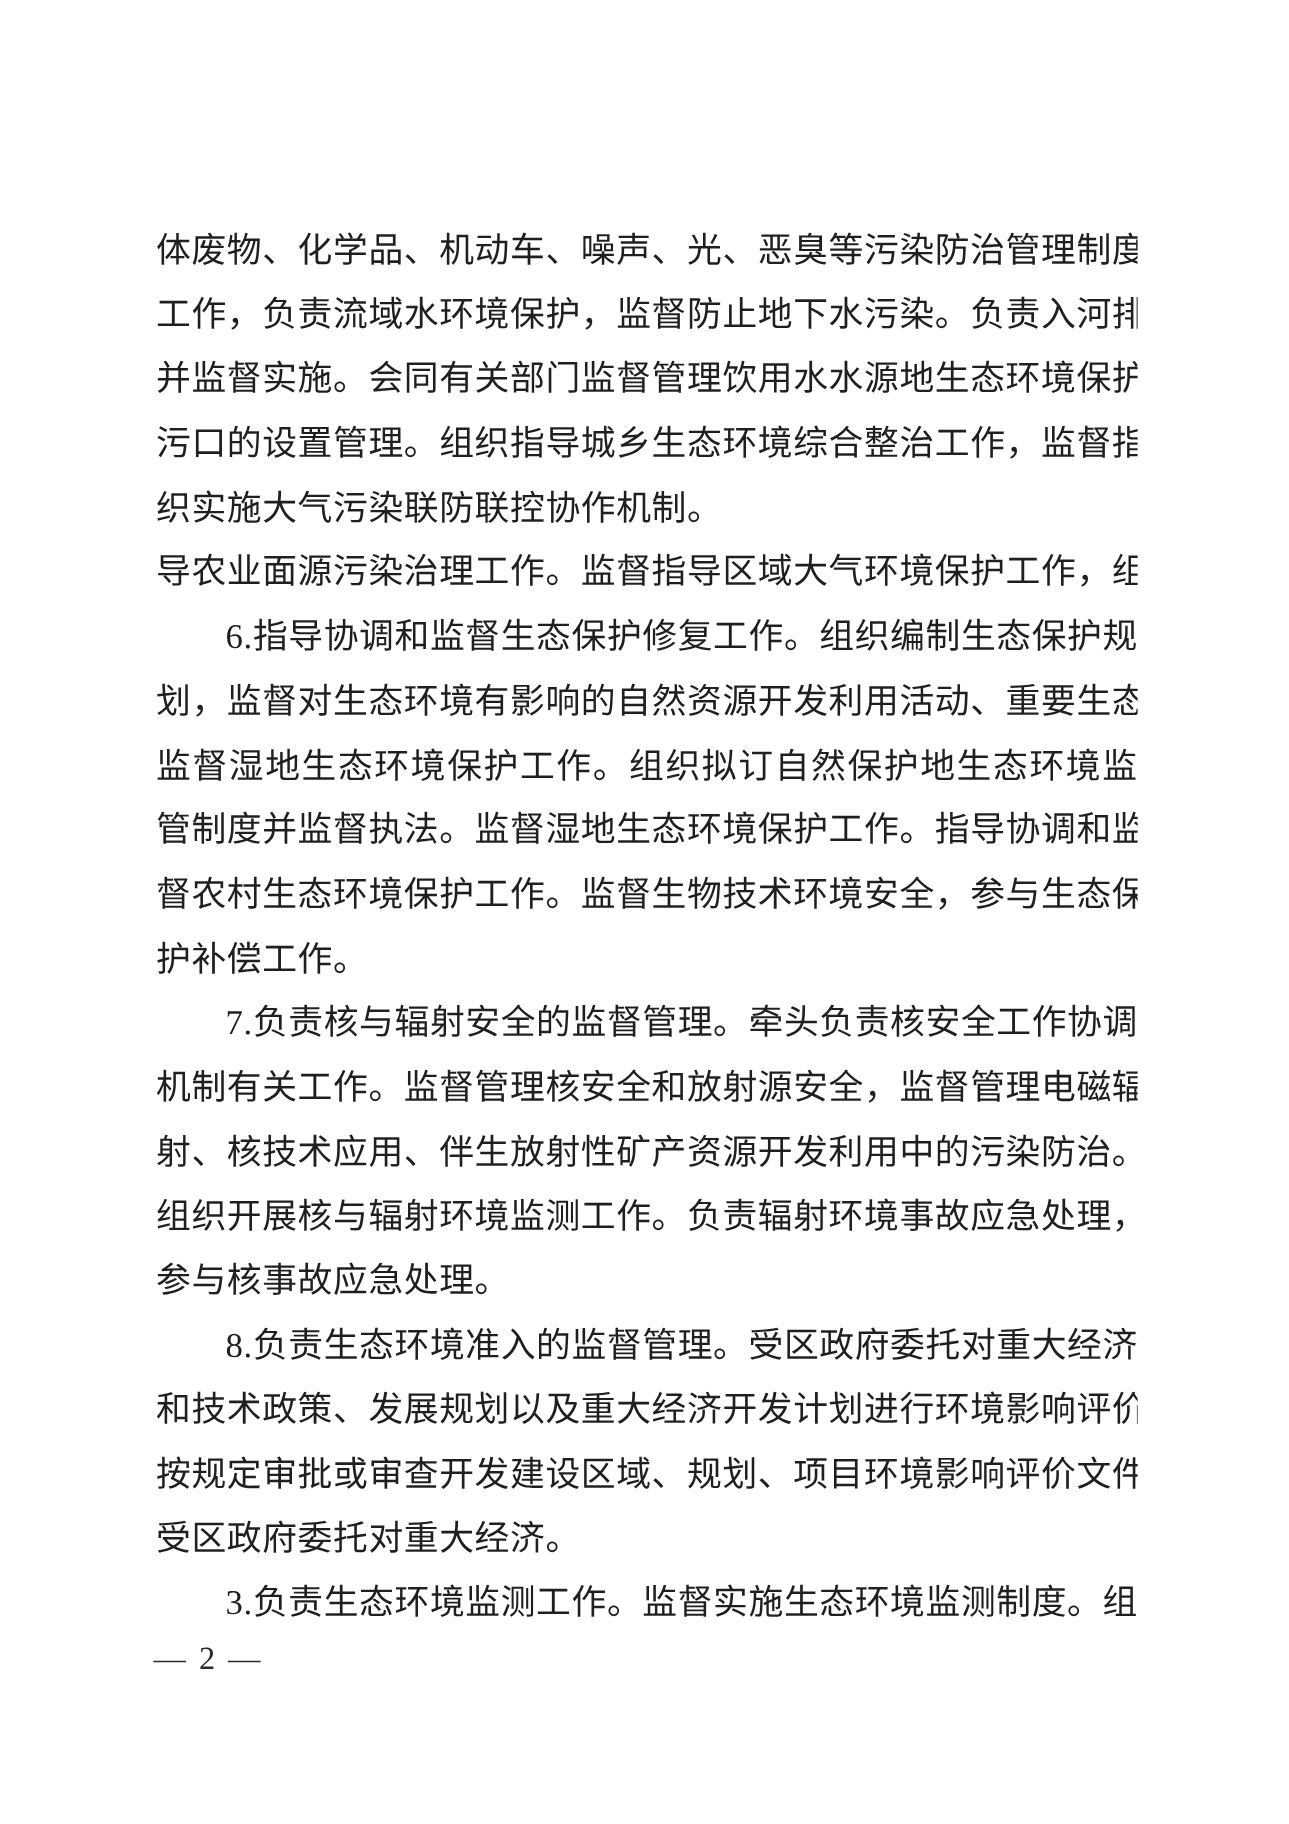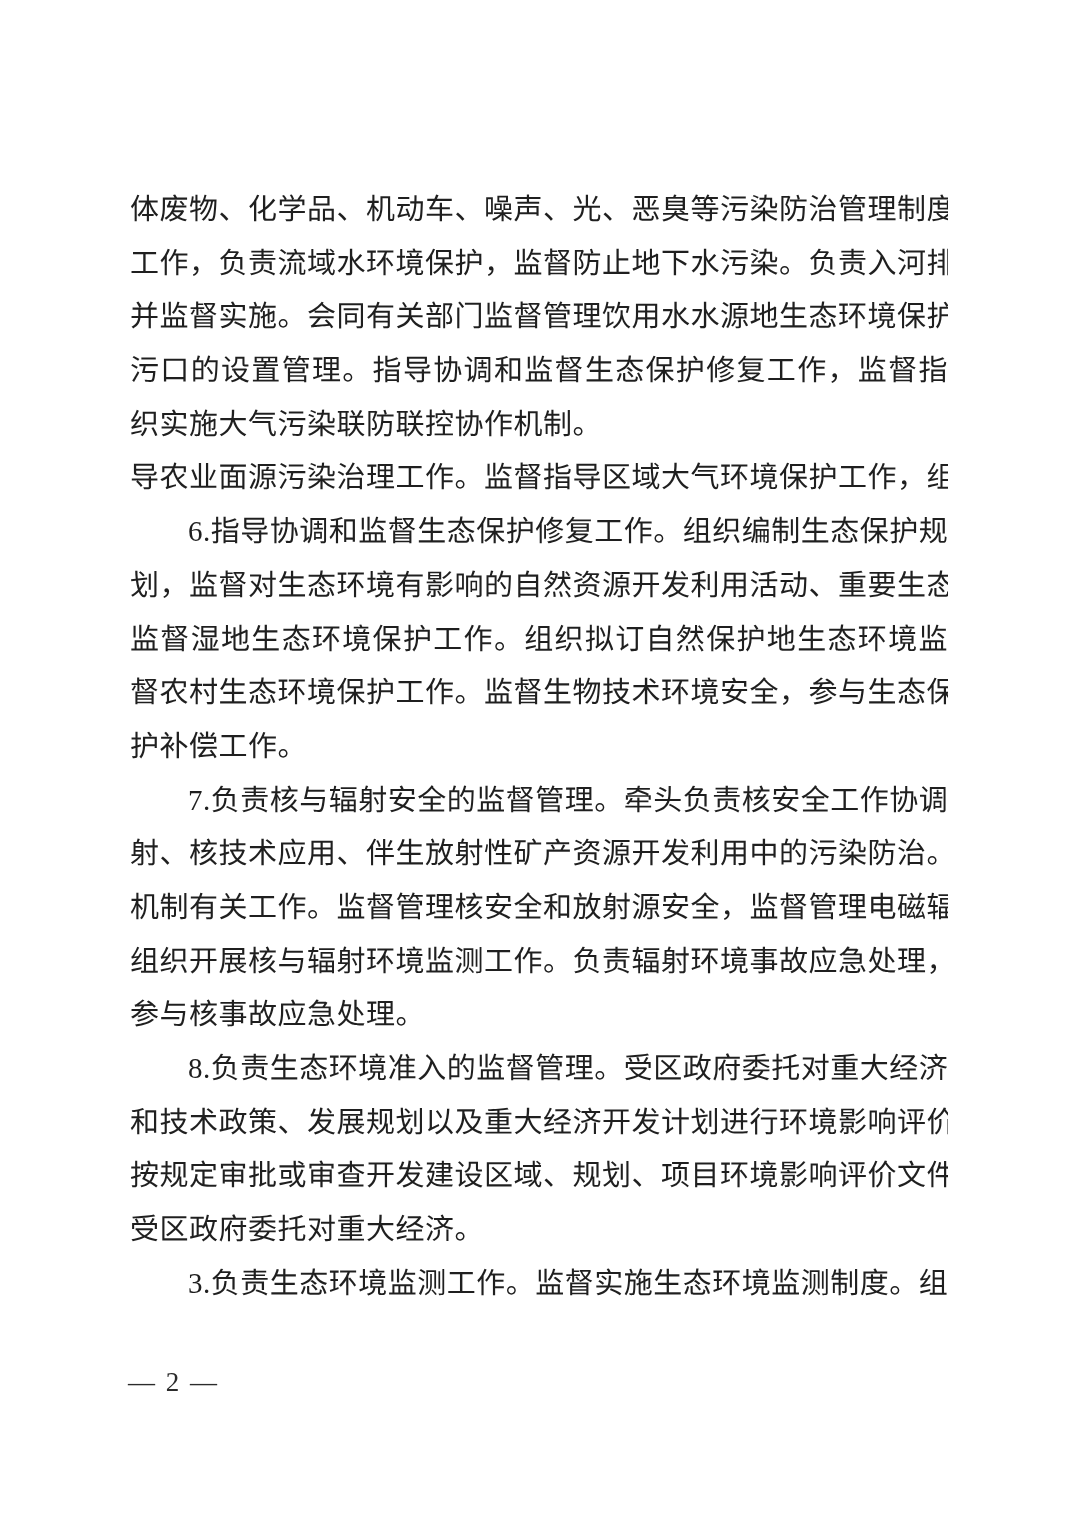--- a/index.html
+++ b/index.html
@@ -56,35 +56,36 @@
 </style>
 </head>
 <body>
 
 <div class="page">
   <div class="doc-body">
       <div class="para">
         <div class="line fill">体废物、化学品、机动车、噪声、光、恶臭等污染防治管理制度</div>
         <div class="line fill">工作，负责流域水环境保护，监督防止地下水污染。负责入河排</div>
         <div class="line fill">并监督实施。会同有关部门监督管理饮用水水源地生态环境保护</div>
-        <div class="line fill">污口的设置管理。指导协调和监督生态保护修复工作，监督指</div>
+        <div class="line fill">污口的设置管理。组织指导城乡生态环境综合整治工作，监督指</div>
         <div class="line">织实施大气污染联防联控协作机制。</div>
         <div class="line fill">导农业面源污染治理工作。监督指导区域大气环境保护工作，组</div>
       </div>
       <div class="para">
         <div class="line indent fill">6.指导协调和监督生态保护修复工作。组织编制生态保护规</div>
         <div class="line fill">划，监督对生态环境有影响的自然资源开发利用活动、重要生态</div>
         <div class="line fill">监督湿地生态环境保护工作。组织拟订自然保护地生态环境监</div>
+        <div class="line fill">管制度并监督执法。监督湿地生态环境保护工作。指导协调和监</div>
         <div class="line fill">督农村生态环境保护工作。监督生物技术环境安全，参与生态保</div>
         <div class="line">护补偿工作。</div>
       </div>
       <div class="para">
         <div class="line indent fill">7.负责核与辐射安全的监督管理。牵头负责核安全工作协调</div>
+        <div class="line fill">机制有关工作。监督管理核安全和放射源安全，监督管理电磁辐</div>
         <div class="line fill">射、核技术应用、伴生放射性矿产资源开发利用中的污染防治。</div>
-        <div class="line fill">机制有关工作。监督管理核安全和放射源安全，监督管理电磁辐</div>
         <div class="line fill">组织开展核与辐射环境监测工作。负责辐射环境事故应急处理，</div>
         <div class="line">参与核事故应急处理。</div>
       </div>
       <div class="para">
         <div class="line indent fill">8.负责生态环境准入的监督管理。受区政府委托对重大经济</div>
         <div class="line fill">和技术政策、发展规划以及重大经济开发计划进行环境影响评价，</div>
         <div class="line fill">按规定审批或审查开发建设区域、规划、项目环境影响评价文件，</div>
         <div class="line">受区政府委托对重大经济。</div>
       </div>
       <div class="para">

